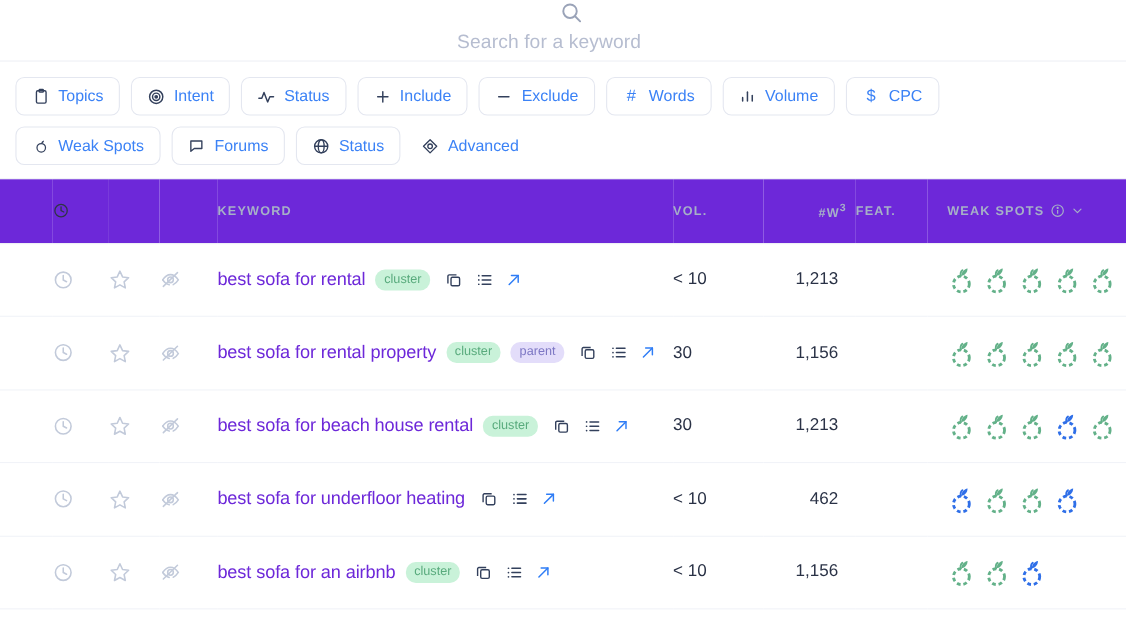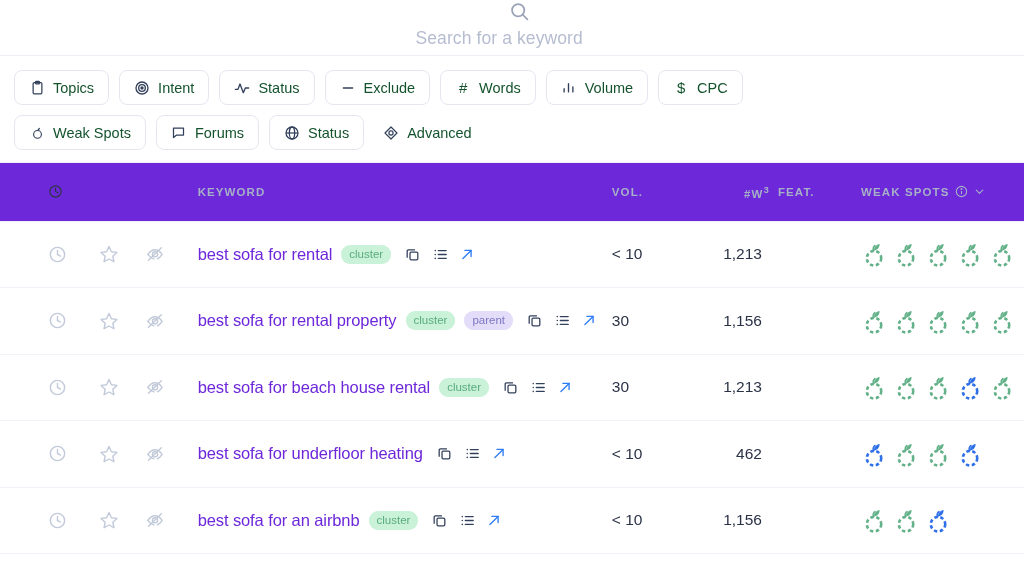--- a/index.html
+++ b/index.html
@@ -40,21 +40,21 @@
   }
   .filter-row { display: flex; align-items: center; gap: 10px; }
   .filter-row + .filter-row { margin-top: 10px; }
   .chip {
     display: inline-flex; align-items: center; gap: 8px;
     height: 35px;
     padding: 0 14px;
     border: 1px solid #e4e7f0;
     border-radius: 8px;
     background: #fff;
-    color: #14532d;
+    color: #3b82f6;
     font-size: 14.5px;
     font-weight: 500;
     cursor: pointer;
     white-space: nowrap;
   }
   .chip.borderless { border-color: transparent; padding-left: 8px; }
   .chip .ic { display: flex; align-items: center; justify-content: center; width: 16px; height: 16px; color:#33405c; flex:0 0 16px;}
   .chip .glyph { font-size: 15px; line-height: 1; width:16px; text-align:center; }
 
   
@@ -177,20 +177,29 @@
 
     <div class="chip">
       <span class="ic">
         <svg viewBox="0 0 24 24" width="16" height="16" fill="none" stroke="currentColor" stroke-width="2" stroke-linecap="round" stroke-linejoin="round">
           <polyline points="2,14 6,14 9,6 14,19 17,12 22,12"></polyline>
         </svg>
       </span>
       <span>Status</span>
     </div>
 
+    <div class="chip">
+      <span class="ic">
+        <svg viewBox="0 0 24 24" width="16" height="16" fill="none" stroke="currentColor" stroke-width="2" stroke-linecap="round">
+          <line x1="12" y1="5" x2="12" y2="19"></line>
+            <line x1="5" y1="12" x2="19" y2="12"></line>
+        </svg>
+      </span>
+      <span>Include</span>
+    </div>
 
     <div class="chip">
       <span class="ic">
         <svg viewBox="0 0 24 24" width="16" height="16" fill="none" stroke="currentColor" stroke-width="2" stroke-linecap="round">
           <line x1="5" y1="12" x2="19" y2="12"></line>
         </svg>
       </span>
       <span>Exclude</span>
     </div>
 

